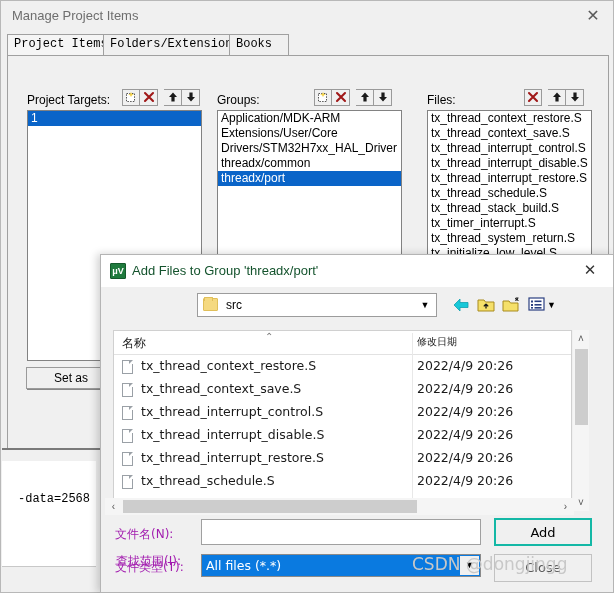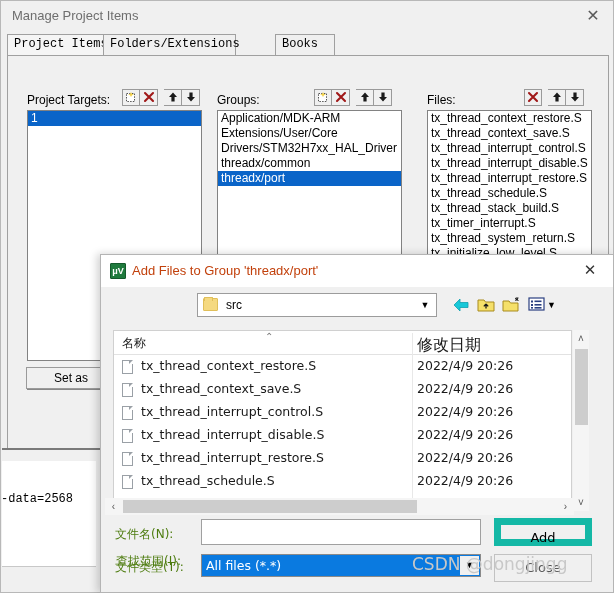--- a/index.html
+++ b/index.html
@@ -97,20 +97,21 @@
   
   #editor-strip {
     position:absolute; left:1px; top:460px; width:94px; height:118px;
     background:#ffffff;
   }
   #editor-text {
     position:absolute; left:0px; top:491px;
     font-family:"Liberation Mono","DejaVu Sans Mono", monospace;
     font-size:12px; color:#000;
     white-space:nowrap;
+    padding-left:17px;
   }
   #editor-bottombar {
     position:absolute; left:1px; top:565px; width:94px; height:14px;
     background:#f0f0f0; border-top:1px solid #c8c8c8;
   }
   #mpi-lowerpane {
     position:absolute; left:1px; top:449px; width:612px; height:11px;
     background:#f0f0f0;
   }
   #mpi-divider {
@@ -130,30 +131,30 @@
     position:absolute; left:9px; top:8px; width:16px; height:16px;
     background:#1f7a3d; border:1px solid #145a2c; border-radius:1px;
   }
   #dlg-icon-inner {
     position:absolute; left:0; top:0; width:100%; height:100%;
     color:#ffffff; font-size:9px; font-weight:bold; line-height:14px;
     text-align:center; font-family:"Liberation Sans", sans-serif;
   }
   #dlg-title {
     position:absolute; left:31px; top:8px;
-    font-size:13px; color:#c2410c;
+    font-size:13px; color:#14532d;
   }
   #dlg-close {
     position:absolute; right:2px; top:1px; width:42px; height:28px;
     color:#333; font-size:15px; line-height:28px; text-align:center;
     cursor:default;
   }
 
   .dlg-lbl {
-    position:absolute; font-size:12px; color:#4d7c0f;
+    position:absolute; font-size:12px; color:#a21caf;
     font-family:"DejaVu Sans","Liberation Sans", sans-serif;
   }
   #lookin-combo {
     position:absolute; left:197px; top:293px; width:240px; height:24px;
     background:#fff; border:1px solid #9c9c9c;
   }
   #lookin-folder {
     position:absolute; left:5px; top:4px; width:15px; height:13px;
     background:#f5d980; border:1px solid #e0bf5a; border-radius:1px;
   }
@@ -177,21 +178,21 @@
   }
   #files-header {
     position:absolute; left:0; top:0; width:100%; height:24px;
     background:#ffffff; border-bottom:1px solid #e2e2e2;
   }
   #col-name {
     position:absolute; left:8px; top:4px; font-size:12px; color:#1a1a1a;
     font-family:"DejaVu Sans","Liberation Sans", sans-serif;
   }
   #col-date {
-    position:absolute; left:303px; top:4px; font-size:16px; color:#1a1a1a;
+    position:absolute; left:303px; top:4px; font-size:10px; color:#1a1a1a;
     font-family:"DejaVu Sans","Liberation Sans", sans-serif;
   }
   #col-sep {
     position:absolute; left:298px; top:2px; width:1px; height:178px;
     background:#e8e8e8;
   }
   #sort-caret {
     position:absolute; left:143px; top:-4px; font-size:10px; color:#7a7a7a;
   }
   .frow {
@@ -259,21 +260,21 @@
     position:absolute; left:4px; top:3px; font-size:12.5px; color:#ffffff;
     font-family:"DejaVu Sans","Liberation Sans", sans-serif;
   }
   #ftype-arrow {
     position:absolute; right:1px; top:1px; width:19px; height:19px;
     background:#f0f0f0; text-align:center; line-height:19px; font-size:9px;
     color:#000;
   }
   #add-btn {
     position:absolute; left:494px; top:518px; width:98px; height:28px;
-    background:#f0f0f0; border:7px solid #14b8a6;
+    background:#f0f0f0; border:2px solid #14b8a6;
     font-size:13px; text-align:center; line-height:26px;
     font-family:"DejaVu Sans","Liberation Sans", sans-serif;
   }
   #close-btn {
     position:absolute; left:494px; top:554px; width:98px; height:28px;
     background:#f0f0f0; border:1px solid #c2c2c2;
     font-size:13px; text-align:center; line-height:26px; color:#555;
     font-family:"DejaVu Sans","Liberation Sans", sans-serif;
   }
 
@@ -291,21 +292,21 @@
 <div id="mpi-window">
 
   <div id="mpi-titlebar">
     <div id="mpi-title">Manage Project Items</div>
     <div id="mpi-close">✕</div>
   </div>
 
   <div id="tabstrip">
     <div class="tab active" style="left:0px;  width:110px;">Project Items</div>
     <div class="tab" style="left:96px; width:133px;">Folders/Extensions</div>
-    <div class="tab" style="left:222px;width:60px;margin-left:46px;">Books</div>
+    <div class="tab" style="left:222px;width:60px;">Books</div>
   </div>
   <div id="tab-underline"></div>
 
   <div id="tabpage">
 
     <div class="panel-label" style="left:19px; top:37px;">Project Targets:</div>
     <div class="tbtn" style="left:114px; top:33px;">
       <svg width="12" height="12" viewBox="0 0 12 12">
           <rect x="1.5" y="2.5" width="8" height="8" fill="#fff" stroke="#555" stroke-dasharray="1.5 1.2"></rect>
           <path d="M6 1 L7 3 L9 3.6 L7 4.2 L6 6 L5 4.2 L3 3.6 L5 3 Z" fill="#f2d14a"></path>

